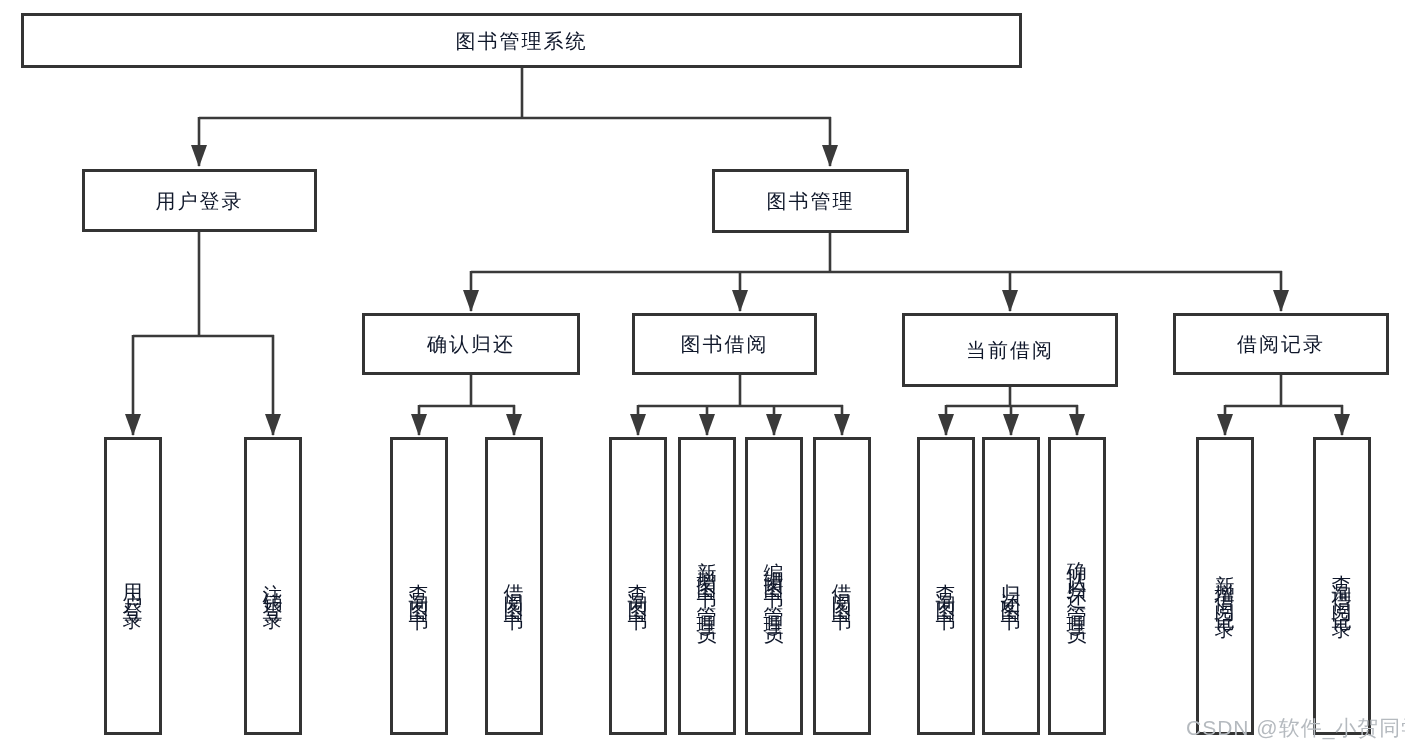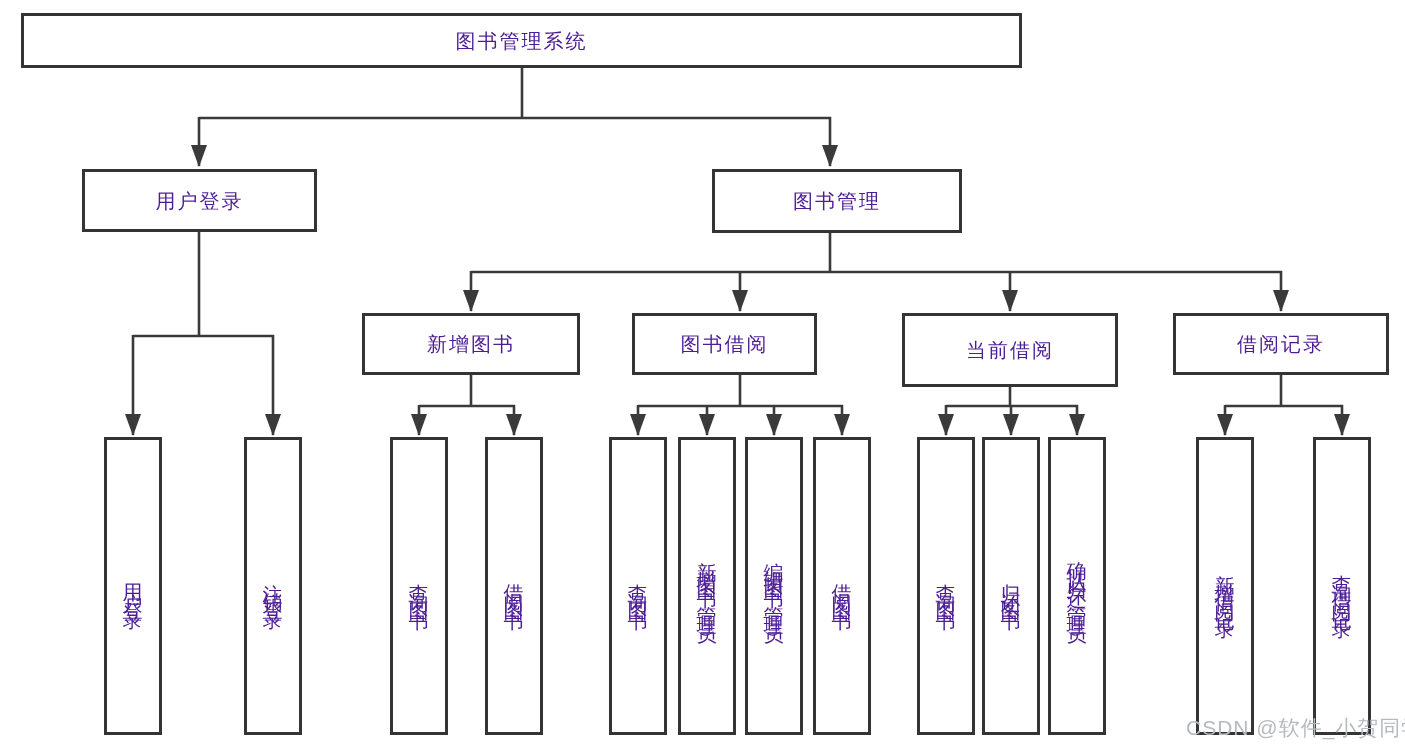--- a/index.html
+++ b/index.html
@@ -6,21 +6,21 @@
   .stage {
     position:relative; width:1405px; height:747px;
     background:#ffffff; overflow:hidden;
     font-family:"Liberation Sans", sans-serif;
   }
   svg.connectors { position:absolute; left:0; top:0; width:1405px; height:747px; }
   .box {
     position:absolute; box-sizing:border-box;
     border:3px solid #343434; background:#ffffff;
     display:flex; align-items:center; justify-content:center;
-    color:#4c1d95; font-size:20px; letter-spacing:2px;
+    color:#0f172a; font-size:20px; letter-spacing:2px;
     line-height:1; text-align:right;
   }
   .leaf {
     writing-mode:vertical-rl; text-orientation:mixed;
     font-size:20px; letter-spacing:9px; padding:6px 0;
   }
   .watermark {
     position:absolute; left:1186px; top:714px;
     font-size:21px; color:#b5babf; letter-spacing:1px;
     white-space:nowrap; font-family:"Liberation Sans", sans-serif;
@@ -76,23 +76,23 @@
       <line x1="1011" y1="405" x2="1011" y2="435" marker-end="url(#arw)"></line>
       <line x1="1077" y1="405" x2="1077" y2="435" marker-end="url(#arw)"></line>
       <line x1="1225" y1="405" x2="1225" y2="435" marker-end="url(#arw)"></line>
       <line x1="1342" y1="405" x2="1342" y2="435" marker-end="url(#arw)"></line>
     </g>
   </svg>
 
   <div class="box" style="left:21px;top:13px;width:1001px;height:55px">图书管理系统</div>
 
   <div class="box" style="left:82px;top:169px;width:235px;height:63px">用户登录</div>
-  <div class="box" style="left:712px;top:169px;width:250px;height:64px">图书管理</div>
+  <div class="box" style="left:712px;top:169px;width:197px;height:64px">图书管理</div>
 
-  <div class="box" style="left:362px;top:313px;width:218px;height:62px">新增图书</div>
+  <div class="box" style="left:362px;top:313px;width:218px;height:62px">确认归还</div>
   <div class="box" style="left:632px;top:313px;width:185px;height:62px">图书借阅</div>
   <div class="box" style="left:902px;top:313px;width:216px;height:74px">当前借阅</div>
   <div class="box" style="left:1173px;top:313px;width:216px;height:62px">借阅记录</div>
 
   <div class="box leaf" style="left:104px;top:437px;width:58px;height:298px">用户登录</div>
   <div class="box leaf" style="left:244px;top:437px;width:58px;height:298px">注销登录</div>
 
   <div class="box leaf" style="left:390px;top:437px;width:58px;height:298px">查询图书</div>
   <div class="box leaf" style="left:485px;top:437px;width:58px;height:298px">借阅图书</div>
 

